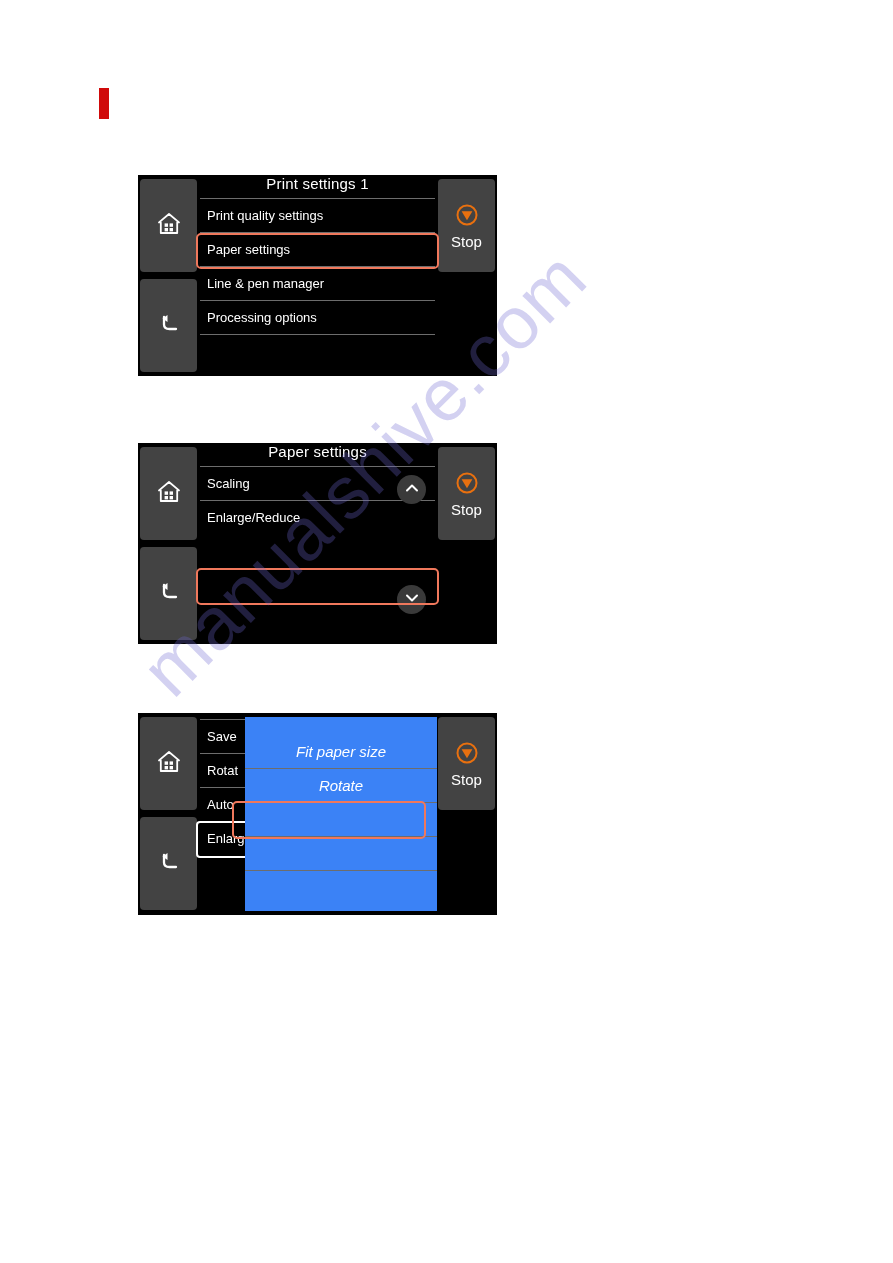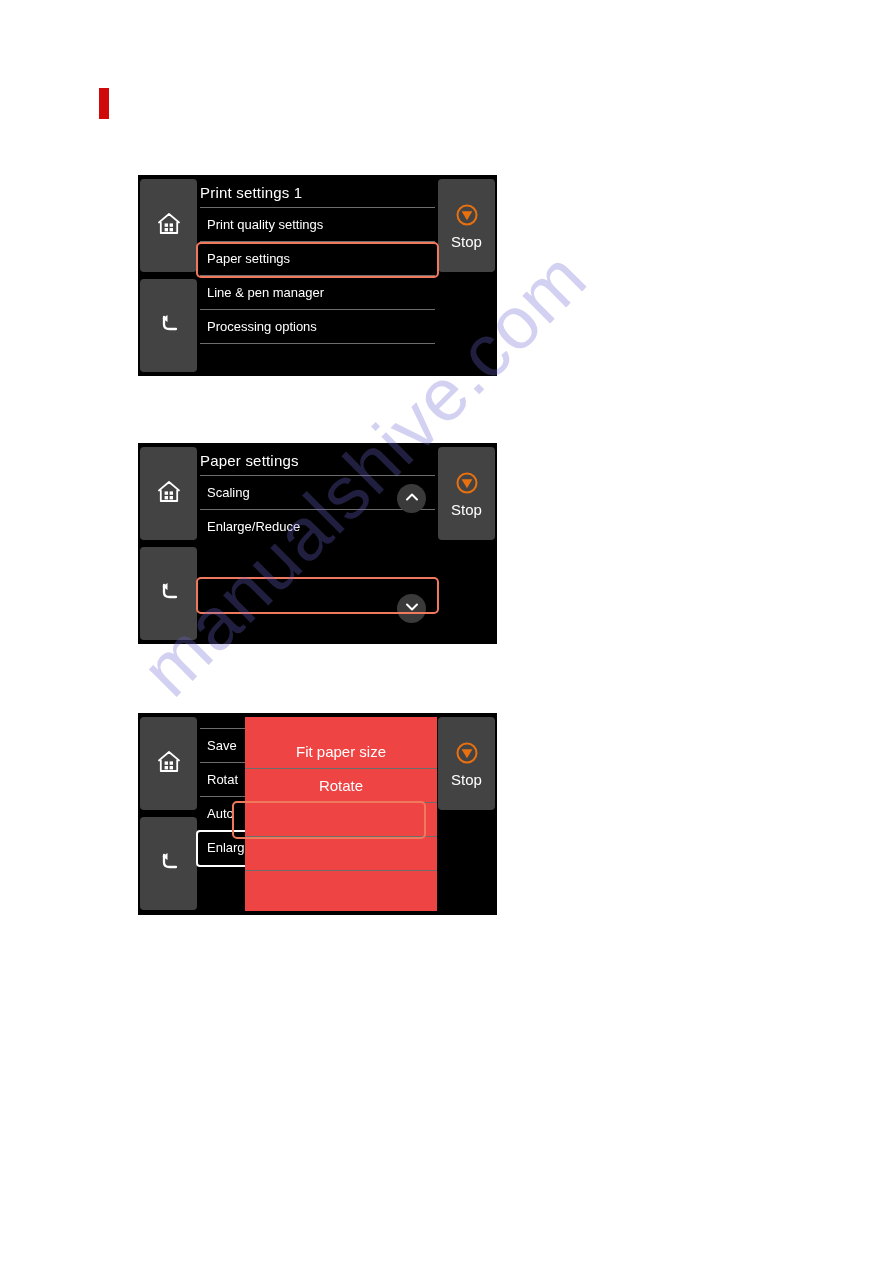--- a/index.html
+++ b/index.html
@@ -89,22 +89,21 @@
   .menu {
     position: absolute;
     left: 62px;
     top: 0;
     right: 62px;
     bottom: 0;
   }
   .menu-title {
     color: #ffffff;
     font-size: 15px;
-    text-align: left;
-    padding-top: 9px;
+    text-align: center;
     padding-bottom: 6px;
     letter-spacing: .2px;
   }
   .menu-list {
     position: relative;
     border-top: 1px solid #6d6d6d;
   }
   .menu-item {
     position: relative;
     height: 34px;
@@ -146,21 +145,22 @@
     justify-content: center;
   }
 
   
   .popup {
     position: absolute;
     left: 107px;
     top: 4px;
     width: 192px;
     bottom: 4px;
-    background: #ef4444;
+    background: #3b82f6;
+    font-style: italic;
   }
   .popup-item {
     height: 34px;
     line-height: 34px;
     color: #ffffff;
     font-size: 15px;
     text-align: center;
     border-bottom: 1px solid #6d6d6d;
     box-sizing: border-box;
     white-space: nowrap;

